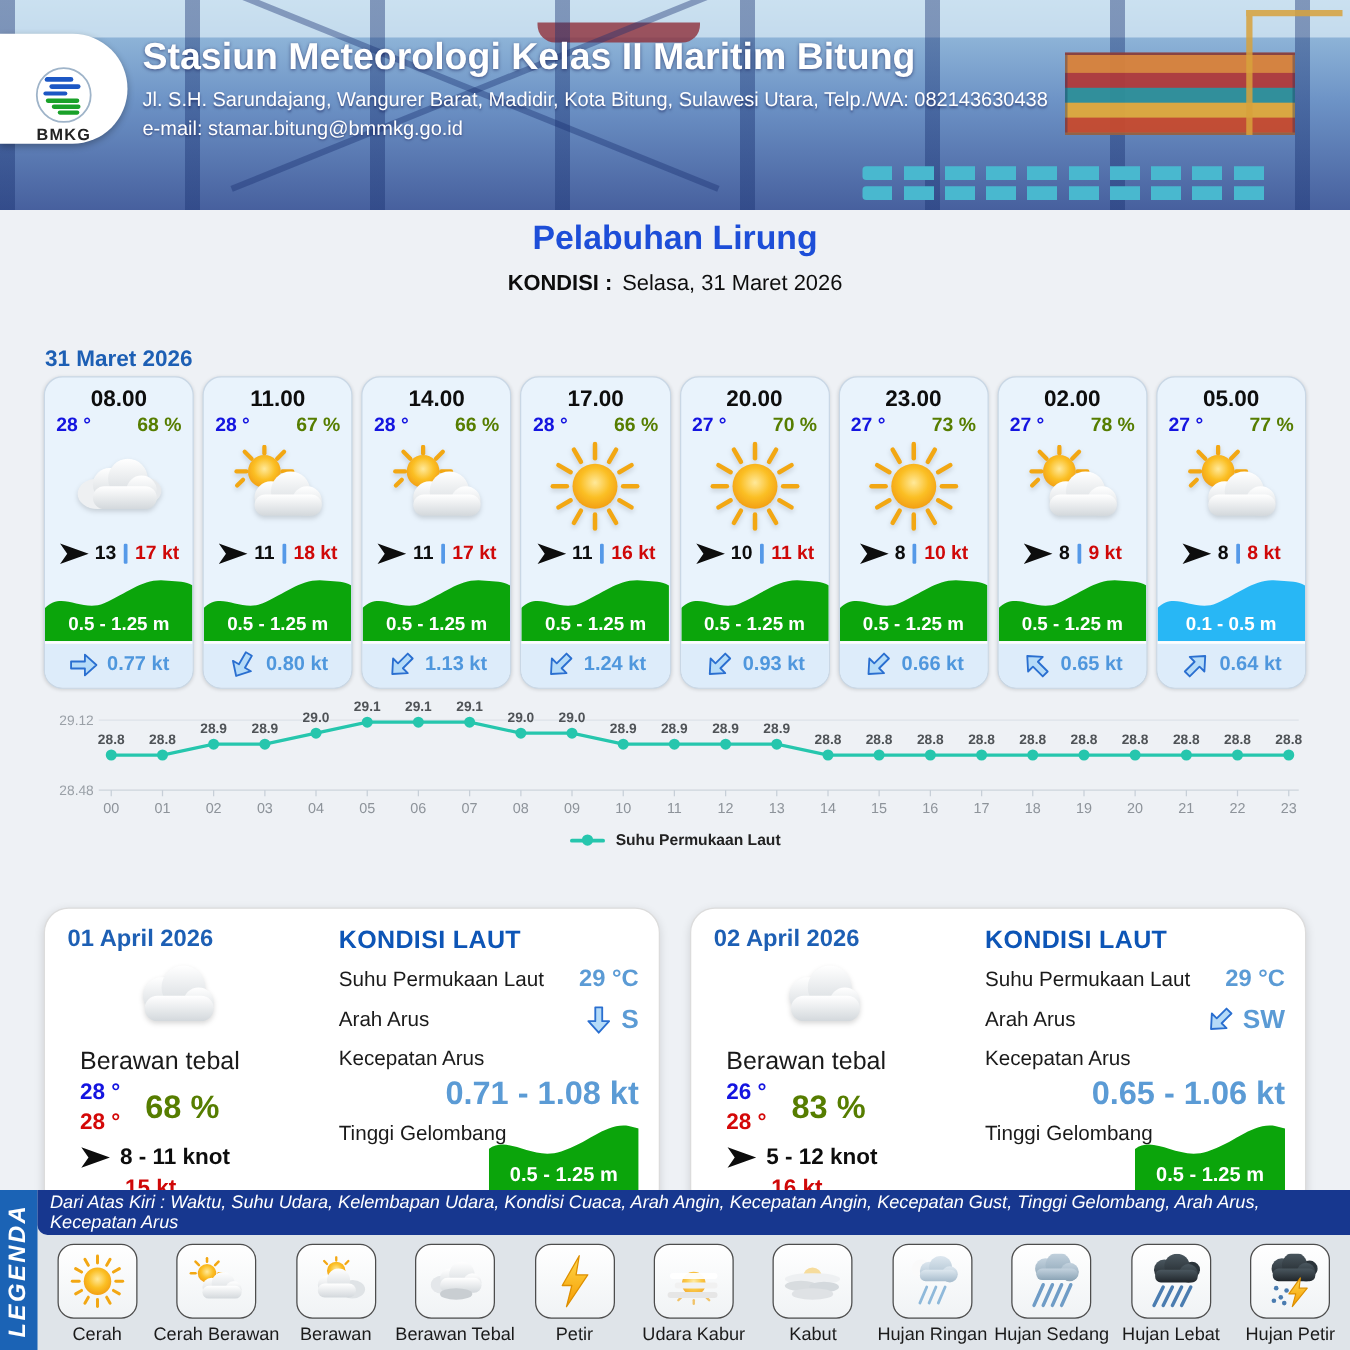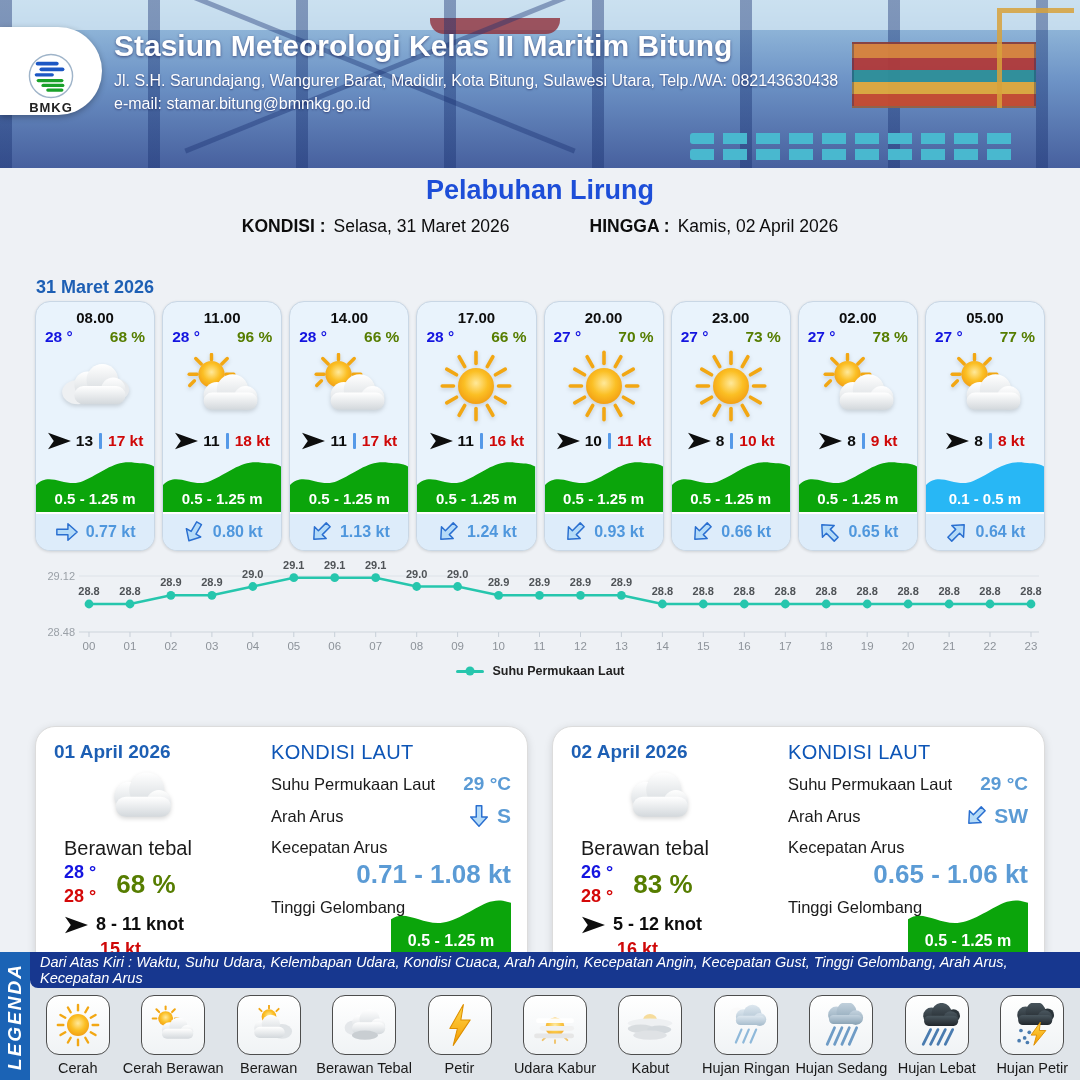--- a/index.html
+++ b/index.html
@@ -40,21 +40,21 @@
      text-shadow:-2px -2px 0 #fff,2px -2px 0 #fff,-2px 2px 0 #fff,2px 2px 0 #fff,0 4px 3px rgba(0,0,0,.22);}
   .subtitle{font-size:27px;font-weight:bold;color:#1d4ed8;margin-top:3px;}
   .validity{margin-top:10px;font-size:17.5px;color:#0d0d0d;display:flex;justify-content:center;gap:80px;}
   .validity b{margin-right:8px;}
   .fdate{position:absolute;top:277px;left:36px;font-size:18px;font-weight:bold;color:#1d5fb4;}
 
   
   .cards{position:absolute;top:301px;left:35px;width:1010px;display:flex;gap:7px;}
   .fc-card{flex:1;height:248px;background:#e9f3fc;border:1px solid #c9d7e5;border-radius:15px;
      overflow:hidden;display:flex;flex-direction:column;box-shadow:0 1px 3px rgba(0,0,0,.13);}
-  .fc-time{text-align:center;font-weight:bold;font-size:15px;color:#0d0d0d;margin-top:7px;}
+  .fc-time{text-align:center;font-weight:bold;font-size:18px;color:#0d0d0d;margin-top:7px;}
   .fc-th{display:flex;justify-content:space-between;padding:2px 9px 0 9px;font-weight:bold;font-size:15.5px;}
   .fc-temp{color:#1414e0;} .fc-hum{color:#567d00;}
   .fc-icon{height:80px;display:flex;align-items:center;justify-content:center;}
   .fc-icon svg{display:none;filter:drop-shadow(0 2px 2px rgba(0,0,0,.15));}
   .ic-cerah .v-sun{display:block;width:72px;height:72px;}
   .ic-cerah-berawan .v-suncloud{display:block;width:84px;height:66px;}
   .ic-berawan .v-cloud{display:block;width:80px;height:56px;}
   .fc-wind{display:flex;align-items:center;justify-content:center;gap:4px;font-weight:bold;font-size:15.5px;height:30px;}
   .dart{width:25px;height:18px;}
   .fc-sep{width:3px;height:16px;background:#5599e8;border-radius:1px;margin:0 2px;}
@@ -82,21 +82,21 @@
   .day-left{position:absolute;left:28px;top:40px;width:205px;}
   .day-cloud{width:92px;height:62px;margin-left:30px;filter:drop-shadow(0 2px 2px rgba(0,0,0,.15));}
   .day-cond{font-size:20px;color:#1a1a1a;margin-top:4px;}
   .day-temps{display:flex;align-items:center;gap:20px;margin-top:2px;}
   .day-tmin{color:#1414e0;font-size:18px;font-weight:bold;}
   .day-tmax{color:#d40808;font-size:18px;font-weight:bold;margin-top:3px;}
   .day-hum{color:#567d00;font-size:26px;font-weight:bold;}
   .day-wind{display:flex;align-items:center;gap:7px;font-size:18px;font-weight:bold;color:#0d0d0d;margin-top:7px;}
   .day-gust{color:#cf0808;font-size:18px;font-weight:bold;margin:4px 0 0 36px;}
   .sea{position:absolute;left:235px;top:14px;right:16px;}
-  .sea-title{color:#0d55b6;font-weight:normal;font-size:20px;letter-spacing:.3px;}
+  .sea-title{color:#0d55b6;font-weight:bold;font-size:20px;letter-spacing:.3px;}
   .sea-row{display:flex;justify-content:space-between;align-items:center;margin-top:9px;}
   .sea-label{font-size:16.5px;color:#1a1a1a;}
   .sea-val{color:#5b9bd5;font-size:19px;font-weight:bold;}
   .sea-dir{display:flex;align-items:center;gap:6px;}
   .sea-dir .sea-val{font-size:21px;}
   .sea-speed{text-align:right;color:#5b9bd5;font-size:26px;font-weight:bold;margin-top:2px;}
   .sea-wavebox{position:absolute;right:16px;bottom:14px;width:120px;height:60px;overflow:hidden;border-radius:2px;}
   .sea-wavebox svg{position:absolute;inset:0;width:100%;height:100%;}
   .sea-wave-t{position:absolute;bottom:6px;width:100%;text-align:center;color:#fff;font-weight:bold;font-size:16px;}
 
@@ -189,23 +189,20 @@
       <div class="email">e-mail: stamar.bitung@bmmkg.go.id</div>
     </div>
   </header>
 
   <section class="titlebox">
     <div class="subtitle">Pelabuhan Lirung</div>
     <div class="validity">
       <div>
         <b>KONDISI :</b><span>Selasa, 31 Maret 2026</span>
       </div>
-      <div>
-        <b>HINGGA :</b><span>Kamis, 02 April 2026</span>
-      </div>
     </div>
   </section>
 
   <div class="fdate">31 Maret 2026</div>
 
   <div class="cards" id="cards-row">
       <div class="fc-card">
       <div class="fc-time">08.00</div>
       <div class="fc-th">
         <span class="fc-temp">28 °</span>
@@ -242,21 +239,21 @@
         <svg class="cur-arrow" viewBox="0 0 26 26" style="transform: rotate(0deg);">
           <path d="M2 10 L14 10 L14 4 L24 13 L14 22 L14 16 L2 16 Z" fill="#b5dbf8" stroke="#2a6fd0" stroke-width="1.6" stroke-linejoin="round"></path>
         </svg>
         <span>0.77 kt</span>
       </div>
     </div>
       <div class="fc-card">
       <div class="fc-time">11.00</div>
       <div class="fc-th">
         <span class="fc-temp">28 °</span>
-        <span class="fc-hum">96 %</span>
+        <span class="fc-hum">67 %</span>
       </div>
       <div class="fc-icon ic-cerah-berawan">
 
         <svg class="v-suncloud" viewBox="0 0 64 50">
           <g stroke="#f2a713" stroke-width="2.6" stroke-linecap="round">
             <line x1="35" y1="16" x2="41" y2="16"></line>
               <line x1="31.8" y1="23.8" x2="36" y2="28"></line>
             <line x1="11" y1="21" x2="7.4" y2="24.6"></line>
               <line x1="13" y1="16" x2="7" y2="16"></line>
             <line x1="16.2" y1="8.2" x2="12" y2="4"></line>

